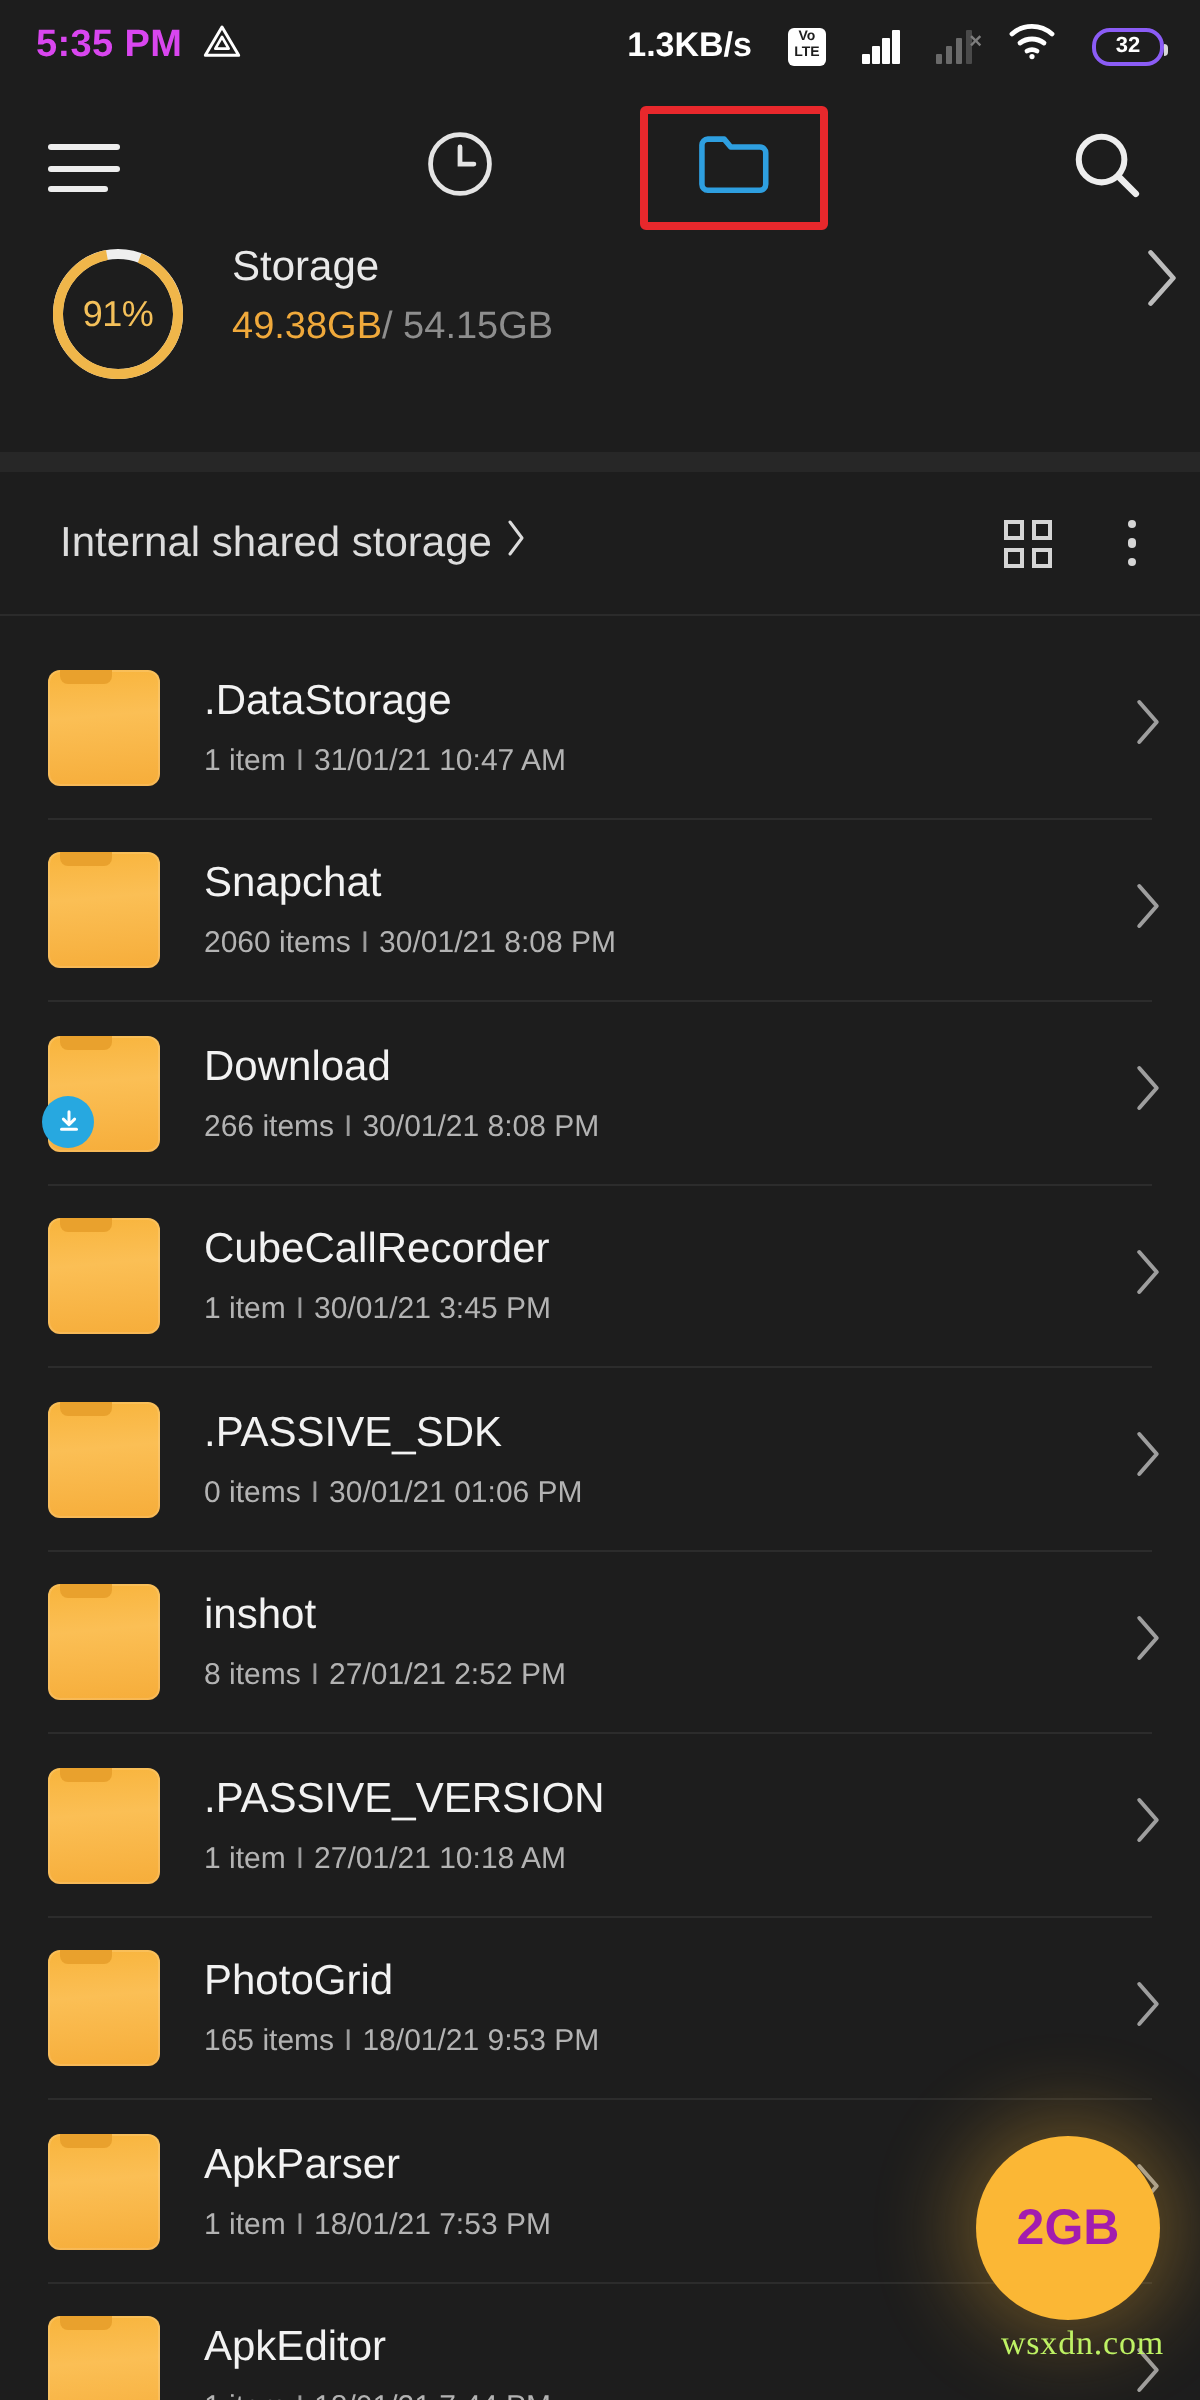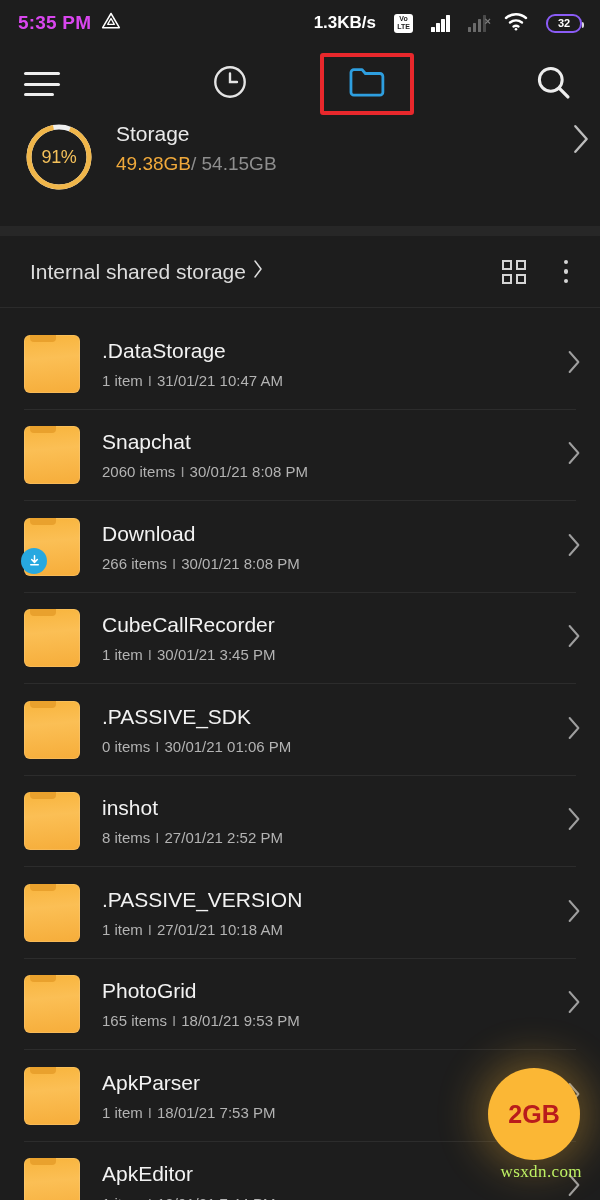--- a/index.html
+++ b/index.html
@@ -125,21 +125,21 @@
   .r-meta { color:#b3b3b3; font-size:15px; white-space:nowrap; }
   .r-meta .sep { color:#9a9a9a; margin:0 5px; }
   .r-chev { margin-left:auto; padding-left:12px; }
 
   
   .fab {
     position:absolute; right:20px; bottom:40px;
     width:92px; height:92px; border-radius:50%;
     background:#fbb735;
     display:flex; align-items:center; justify-content:center;
-    color:#b91c1c; font-size:25px; font-weight:bold;
+    color:#a21caf; font-size:25px; font-weight:bold;
     box-shadow:0 0 42px 10px rgba(251,183,53,.32);
   }
   .wm {
     position:absolute; right:18px; bottom:18px;
     color:#bef264; font-size:17px; letter-spacing:.4px;
     font-family:"Liberation Serif", serif;
   }
 </style>
 </head>
 <body>

